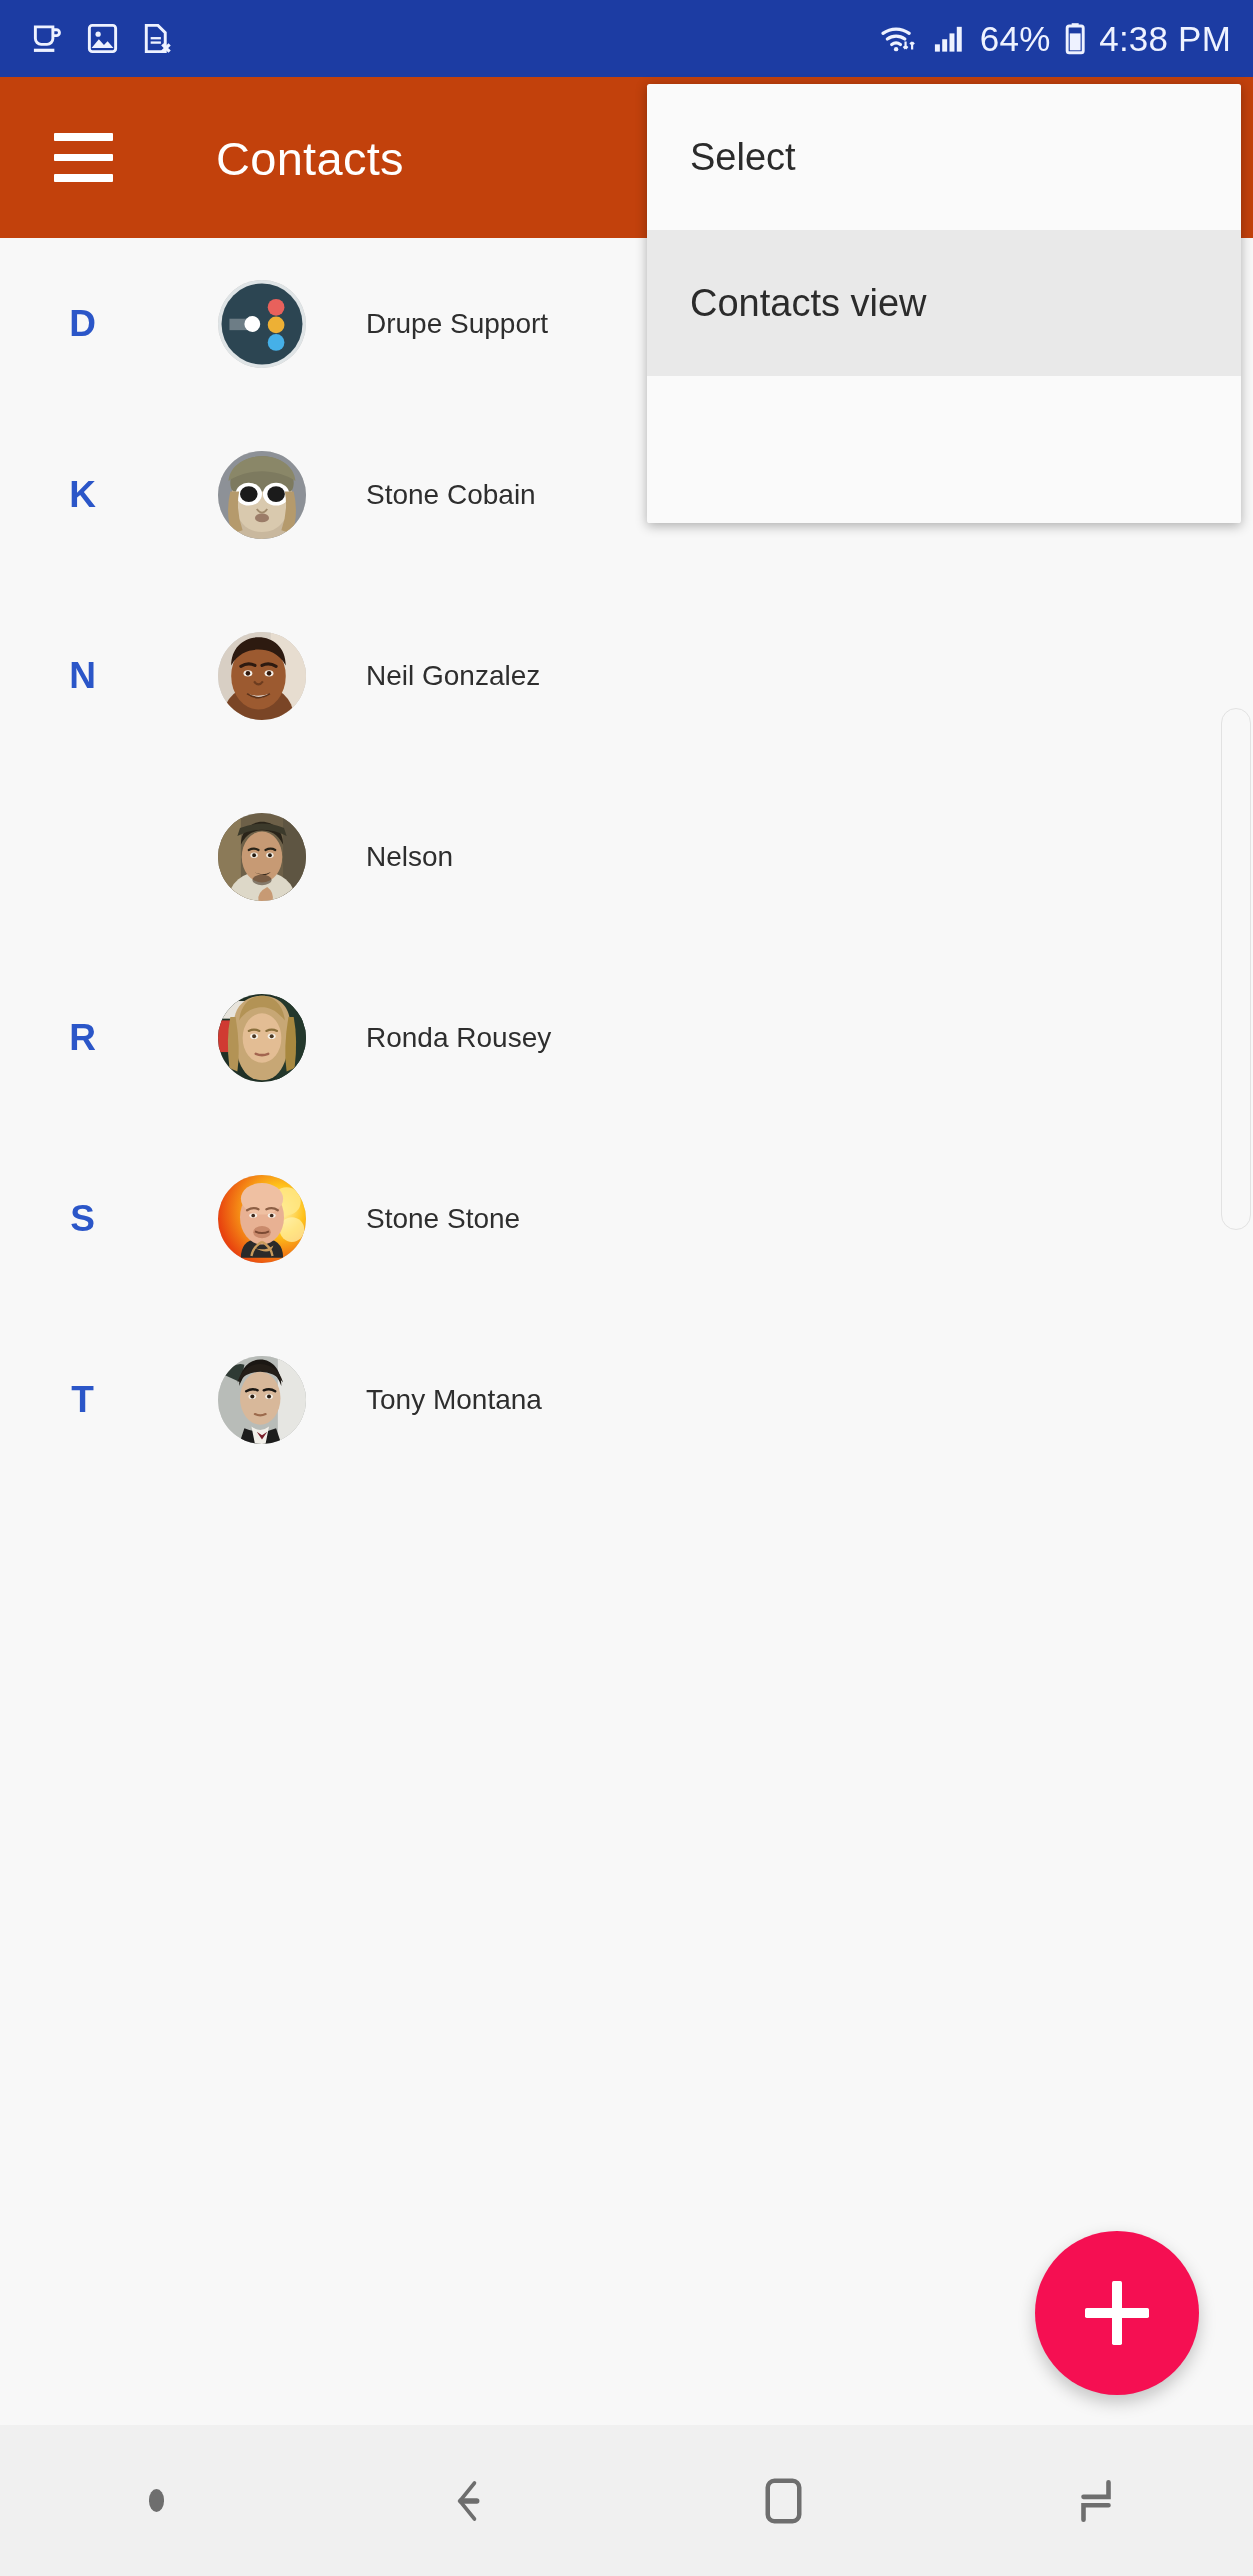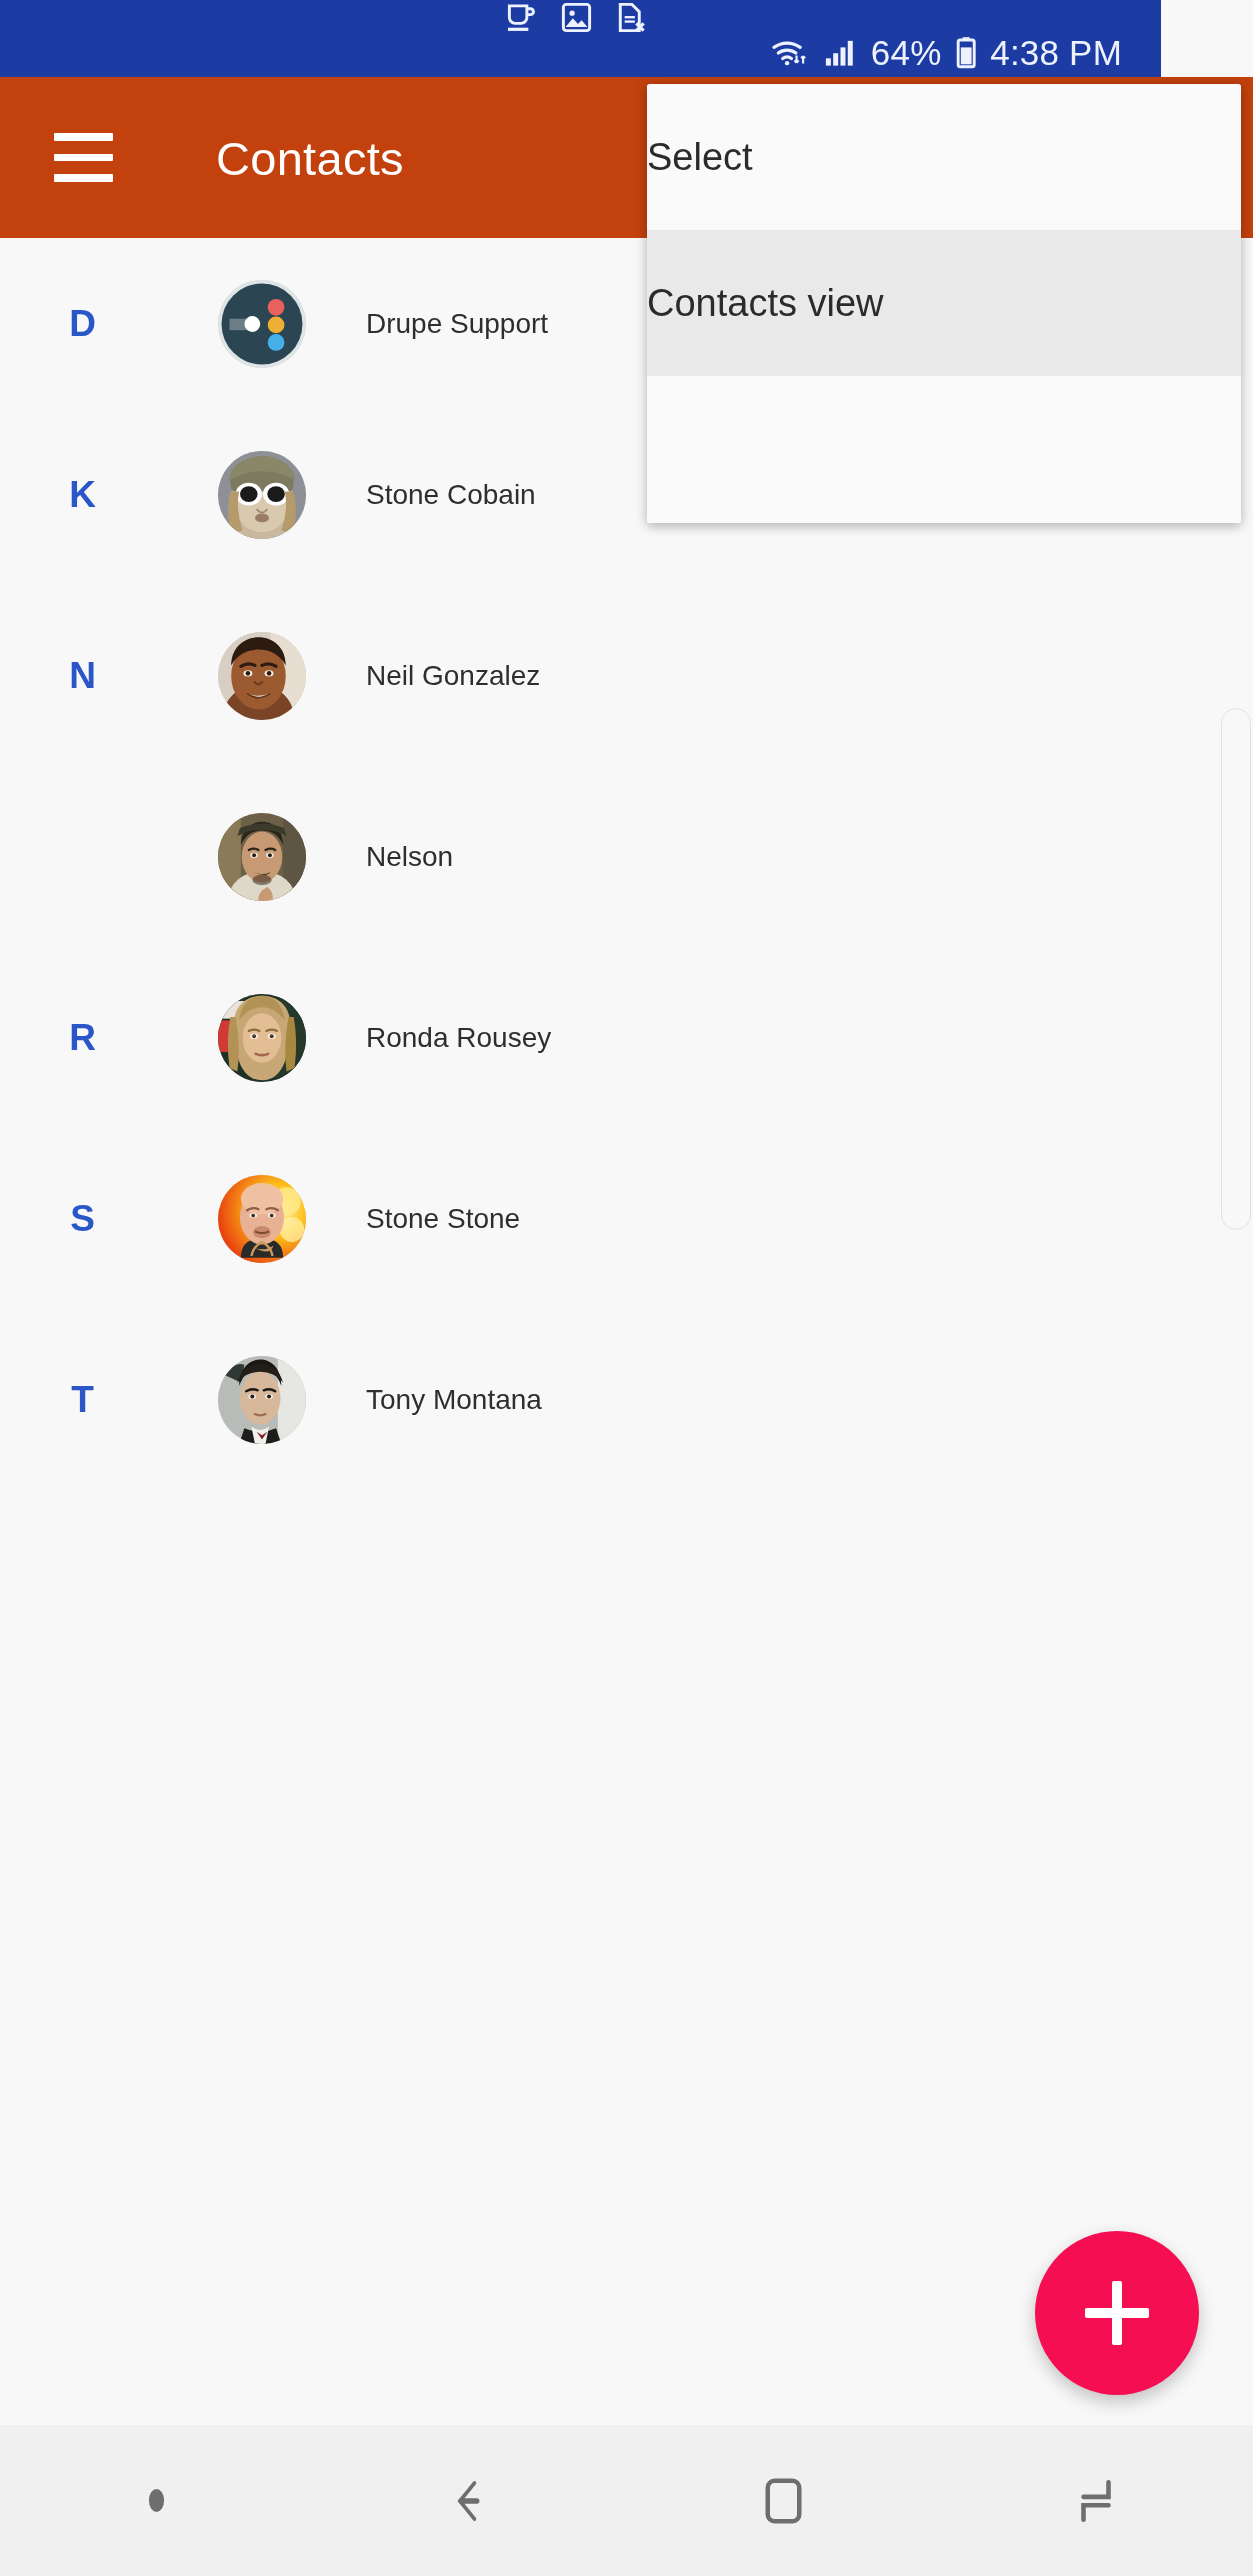--- a/index.html
+++ b/index.html
@@ -5,24 +5,23 @@
   * { margin:0; padding:0; box-sizing:border-box; }
   html,body { width:1253px; height:2576px; overflow:hidden; }
   body {
     font-family:"Liberation Sans", sans-serif;
     background:#f8f8f8;
     -webkit-font-smoothing:antialiased;
   }
 
   
   #status-bar{
-    position:absolute; top:0; left:0; width:1161px; height:77px;
+    position:absolute; top:0; left:0; width:1253px; height:77px;
     background:#1c3ca3; display:flex; align-items:center;
-    padding:0 39px 0 31px;
-    flex-direction:column;
+    padding:0 22px 0 31px;
   }
   .sb-left{ display:flex; align-items:center; gap:19px; }
   .sb-right{ margin-left:auto; display:flex; align-items:center; gap:12.2px; }
   .sb-icon{ display:block; }
   #battery-pct, #clock{
     color:#eef2ff; font-size:35px; font-weight:400; letter-spacing:0.2px;
     line-height:1;
   }
 
   
@@ -85,21 +84,21 @@
   #fab-add-contact .bar-v{ position:absolute; width:9.6px; height:64px; background:#fff; border-radius:1.7px; }
 
   
   #overflow-menu{
     position:absolute; left:647px; top:84px; width:594px; height:439px;
     background:#fafafa; box-shadow:0 2.6px 12.2px rgba(0,0,0,.30);
     border-radius:2.6px; overflow:hidden; z-index:50;
   }
   .menu-item{
     position:relative; height:146px; display:flex; align-items:center;
-    cursor:pointer;
+    padding-left:43px; cursor:pointer;
     color:#2b2b2b; font-size:38px; font-weight:400;
   }
   .menu-item.highlighted{ background:#e9e9e9; }
 
   
   #nav-bar{
     position:absolute; bottom:0; left:0; width:1253px; height:151px;
     background:#f0f0f0; display:flex; align-items:center;
   }
   .nav-slot{ flex:1; display:flex; align-items:center; justify-content:center; }

